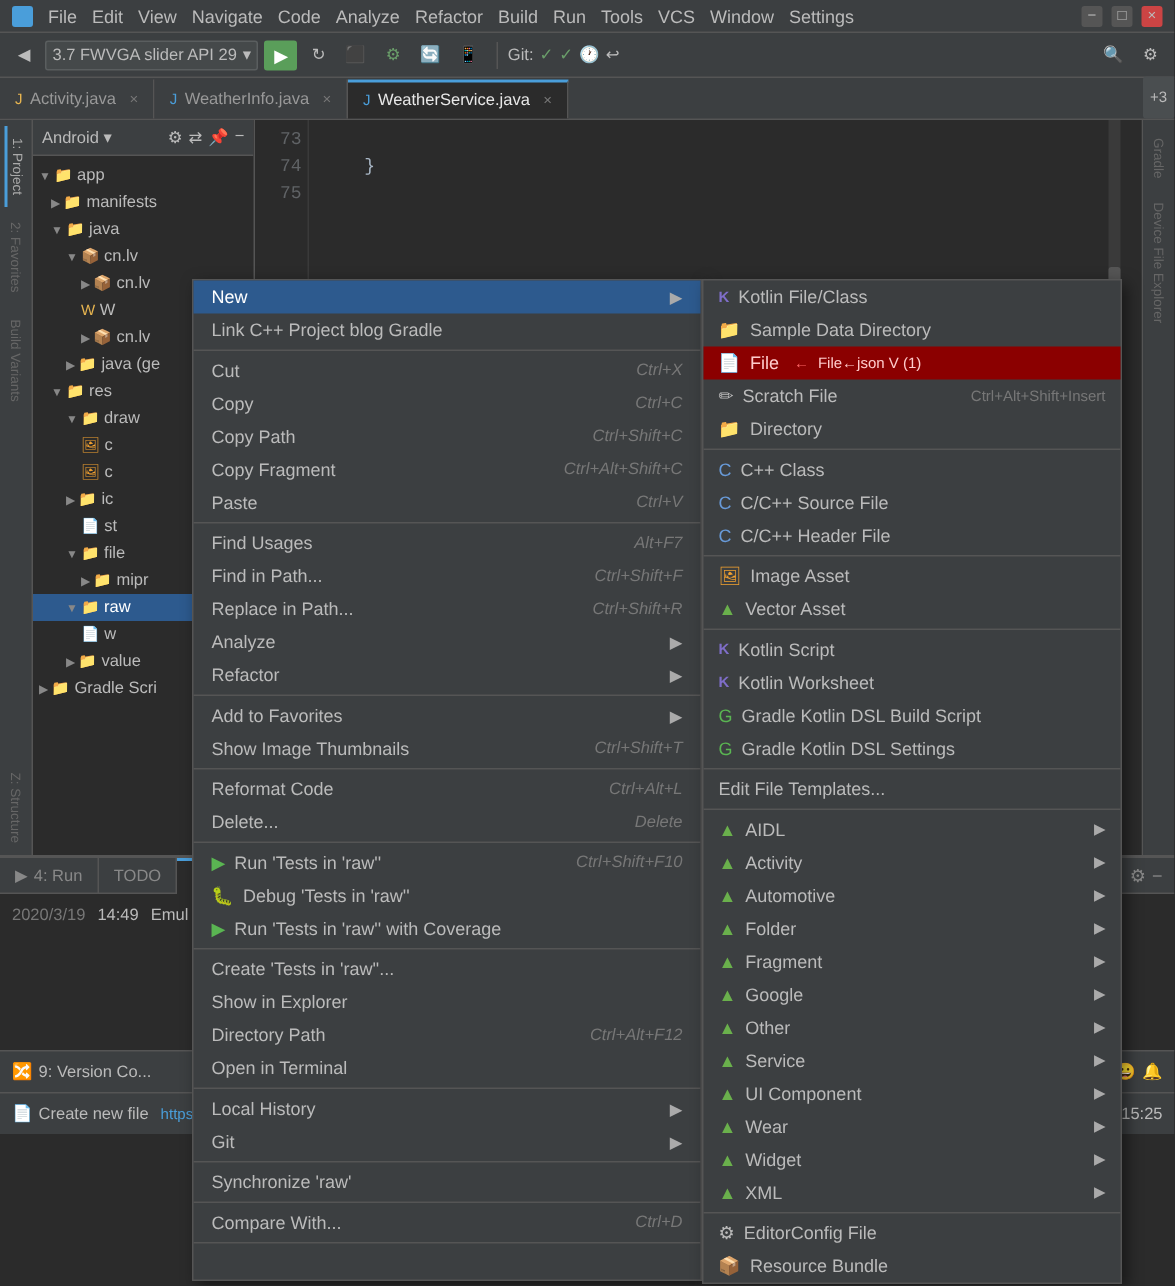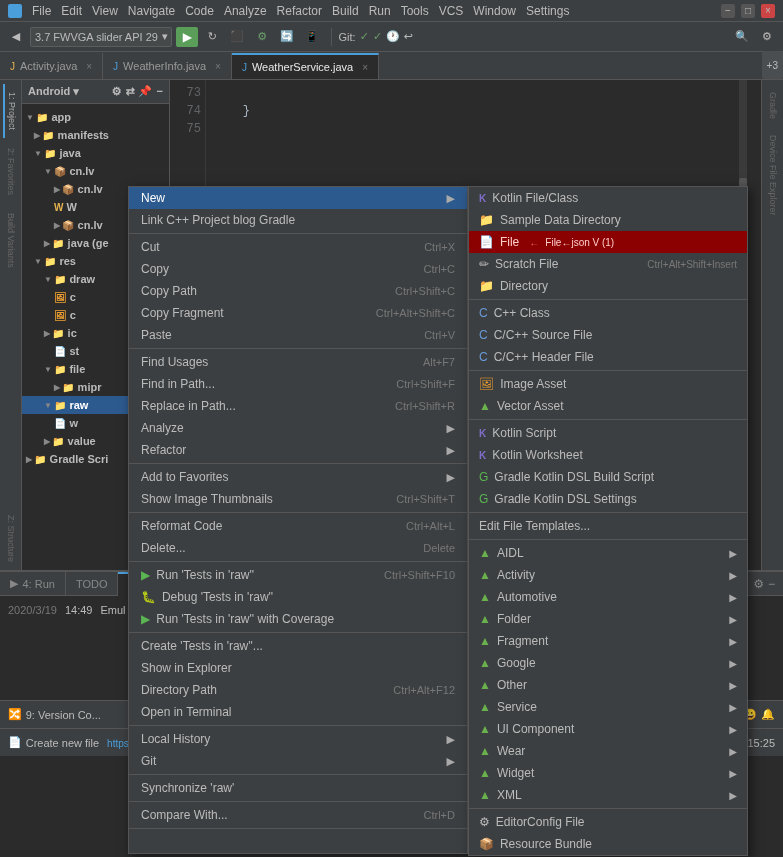--- a/index.html
+++ b/index.html
@@ -144,21 +144,20 @@
 
     
     .project-panel {
       width: 148px;
       background: #2b2b2b;
       border-right: 1px solid #555;
       font-size: 11px;
       overflow: hidden;
       display: flex;
       flex-direction: column;
-      font-weight: bold;
     }
     .project-header {
       height: 24px;
       background: #3c3f41;
       display: flex; align-items: center; justify-content: space-between;
       padding: 0 6px;
       font-size: 11px;
       color: #bbb;
       border-bottom: 1px solid #555;
     }
@@ -195,21 +194,21 @@
     .cm-item {
       height: 22px;
       display: flex; align-items: center;
       padding: 0 12px;
       cursor: pointer;
       color: #bbb;
       justify-content: space-between;
     }
     .cm-item.highlighted { background: #2d5a8e; color: white; }
     .cm-item .cm-label { display: flex; align-items: center; gap: 6px; }
-    .cm-item .cm-shortcut { color: #777; font-size: 11px; }
+    .cm-item .cm-shortcut { color: #777; font-size: 11px; font-style: italic; }
     .cm-item .cm-arrow { color: #aaa; font-size: 11px; }
     .cm-separator { height: 1px; background: #555; margin: 2px 0; }
 
     
     .sub-menu {
       position: absolute;
       left: 468px;
       top: 106px;
       width: 280px;
       background: #3c3f41;

